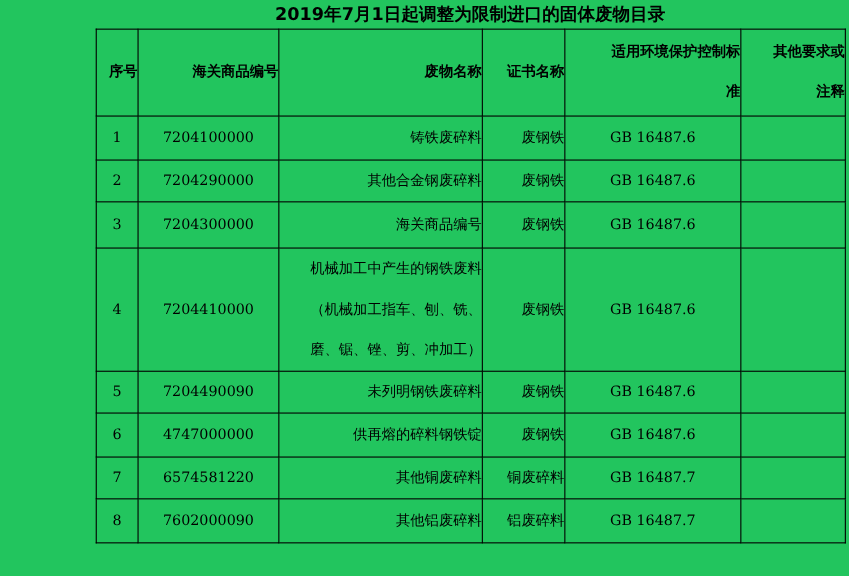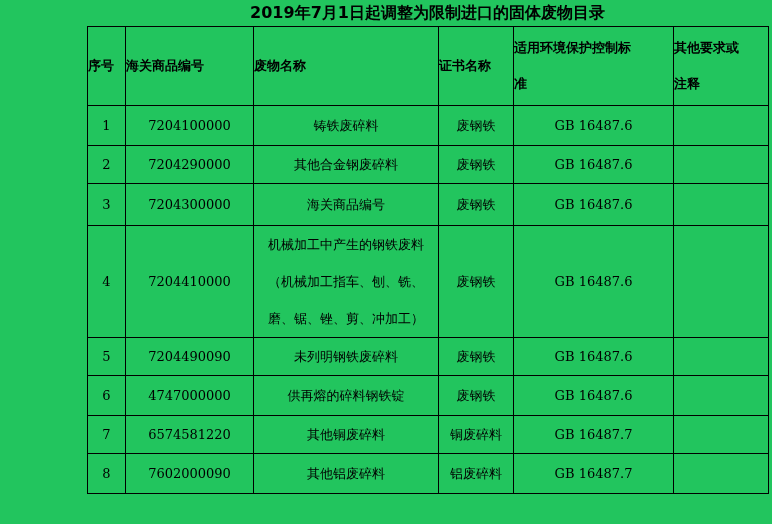--- a/index.html
+++ b/index.html
@@ -44,32 +44,32 @@
     vertical-align: middle;
     overflow: hidden;
   }
   table.catalog thead tr {
     height: 79px;
   }
   table.catalog thead th {
     font-family: "DejaVu Sans", "Liberation Sans", sans-serif;
     font-weight: bold;
     font-size: 13px;
-    text-align: left;
+    text-align: right;
     line-height: 36px;
     white-space: pre-line;
   }
   table.catalog td {
     line-height: 37px;
   }
   td.c-seq, td.c-code, td.c-std {
     text-align: center;
   }
   td.c-name, td.c-cert {
-    text-align: center;
+    text-align: right;
     padding-left: 6px;
     white-space: pre-line;
   }
   tr.row-1 { height: 40px; }
   tr.row-2 { height: 38px; }
   tr.row-3 { height: 42px; }
   tr.row-4 { height: 112px; }
   tr.row-5 { height: 38px; }
   tr.row-6 { height: 40px; }
   tr.row-7 { height: 38px; }

